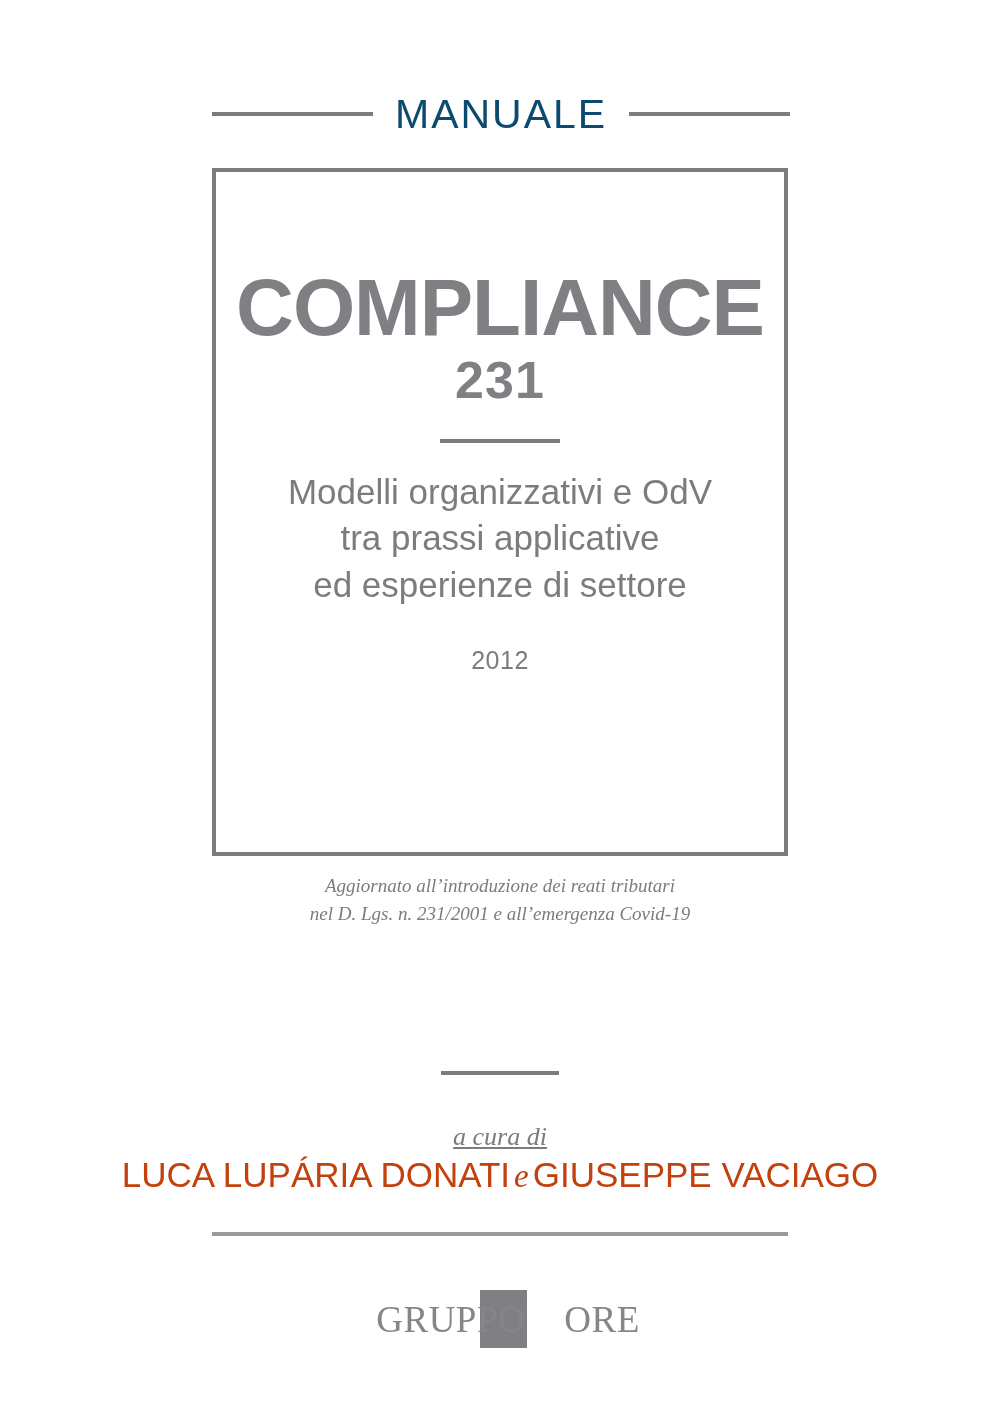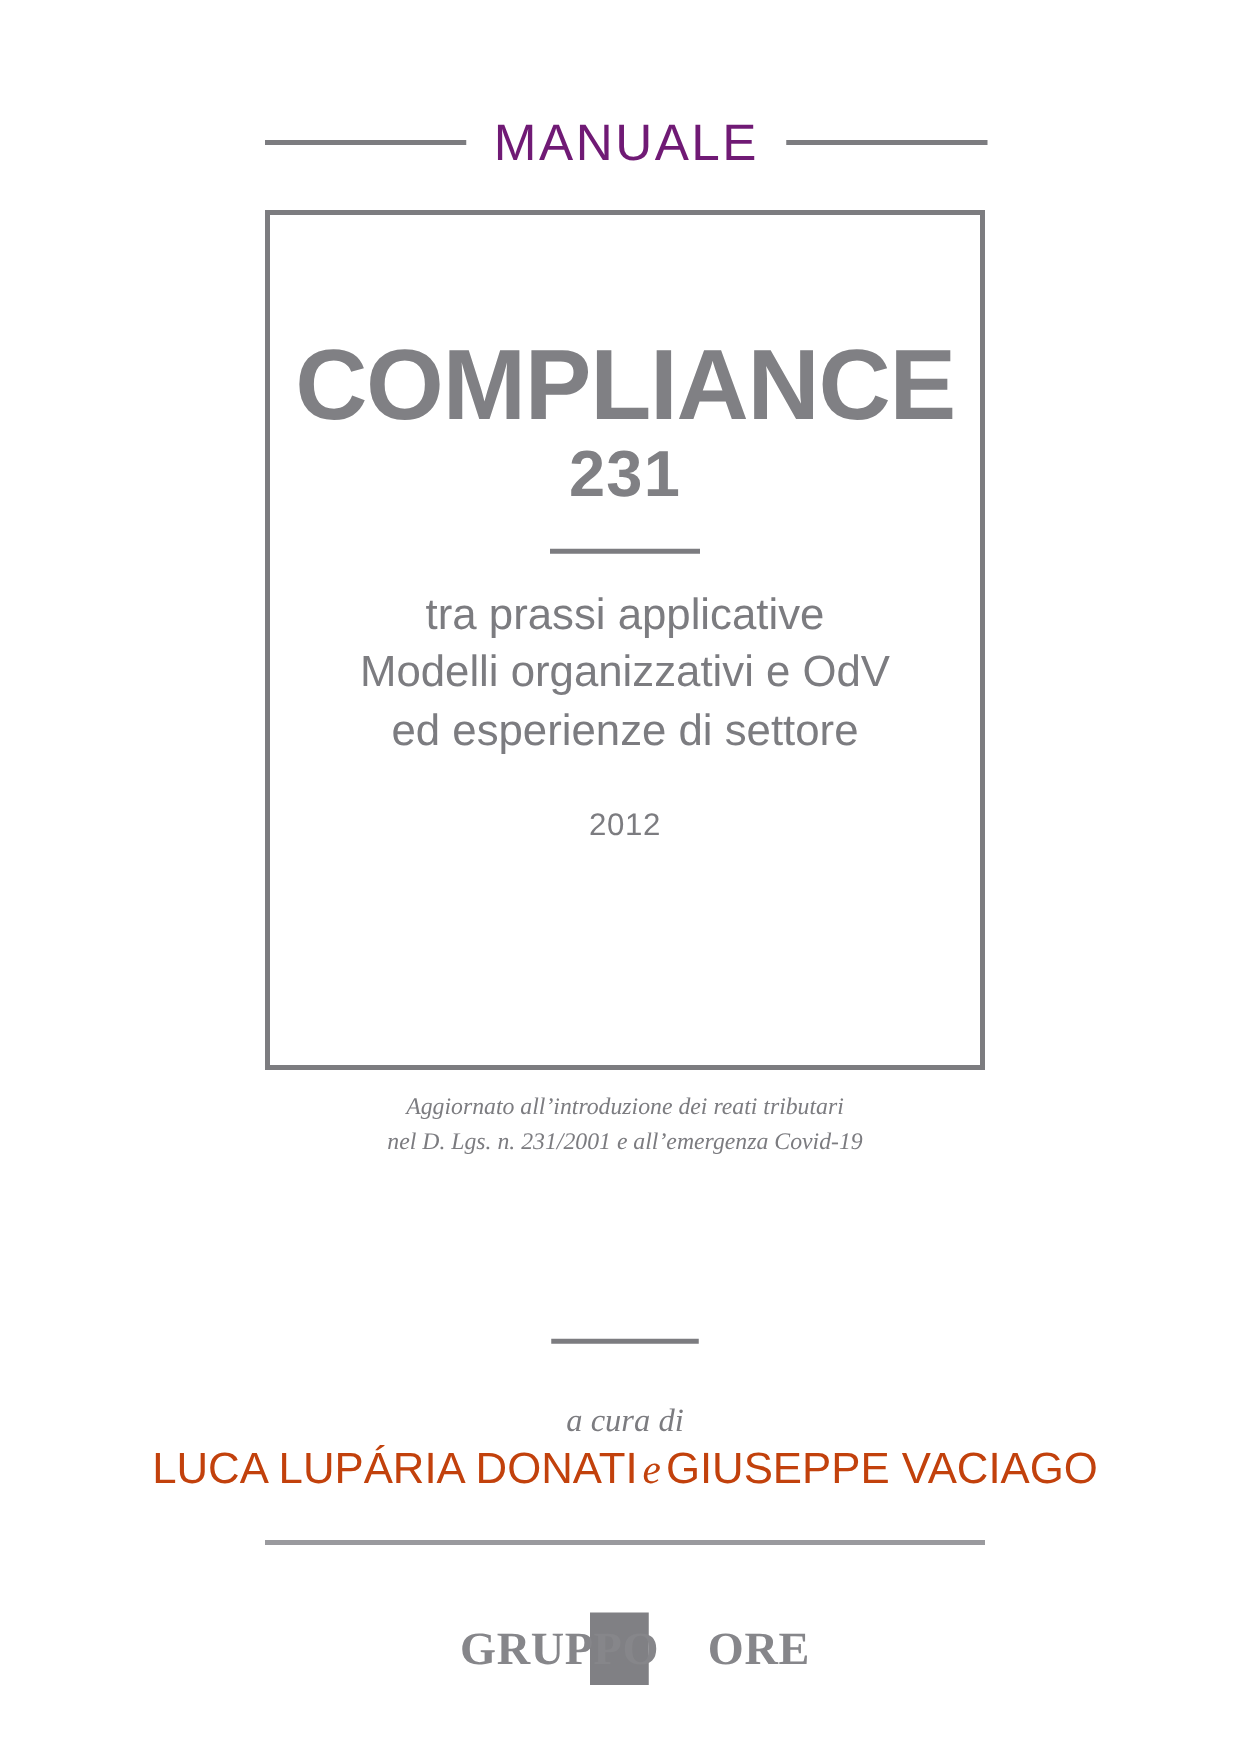--- a/index.html
+++ b/index.html
@@ -34,21 +34,21 @@
   .header-rule {
     width: 161px;
     height: 4px;
     background: #7c7c80;
     flex: 0 0 auto;
   }
   .header-label {
     font-size: 41px;
     font-weight: 400;
     letter-spacing: 2.0px;
-    color: #701a75;
+    color: #0c4a6e;
     line-height: 1;
     white-space: nowrap;
     padding: 0 22px;
   }
 
   
   .title-box {
     position: absolute;
     left: 212px;
     top: 168px;
@@ -137,20 +137,21 @@
   .curator-label {
     position: absolute;
     left: 0;
     right: 0;
     top: 1122px;
     text-align: center;
     font-family: "Liberation Serif", serif;
     font-style: italic;
     font-size: 26px;
     color: #7c7c80;
+    text-decoration: underline;
   }
 
   .editors {
     position: absolute;
     left: 0;
     right: 0;
     top: 1155px;
     text-align: center;
     font-size: 35px;
     font-weight: 400;
@@ -178,21 +179,20 @@
   .publisher {
     position: absolute;
     left: 16px;
     right: 0;
     top: 1290px;
     height: 60px;
     display: flex;
     align-items: center;
     justify-content: center;
     font-family: "Liberation Serif", serif;
-    font-weight: bold;
   }
   .logo-wrap {
     position: relative;
     display: inline-flex;
     align-items: center;
     height: 60px;
   }
   .logo-square {
     position: absolute;
     left: 104px;
@@ -233,22 +233,22 @@
   <div class="title-box">
     <div class="title-inner">
 
       <div class="main-title">COMPLIANCE</div>
 
       <div class="main-title-2">231</div>
 
       <div class="divider-short"></div>
 
       <div class="subtitle">
+        <div>Modelli organizzativi e OdV</div>
         <div>tra prassi applicative</div>
-        <div>Modelli organizzativi e OdV</div>
         <div>ed esperienze di settore</div>
       </div>
 
       <div class="year">2012</div>
     </div>
   </div>
 
   <div class="note">
     <div>Aggiornato all’introduzione dei reati tributari</div>
     <div>nel D. Lgs. n. 231/2001 e all’emergenza Covid-19</div>

